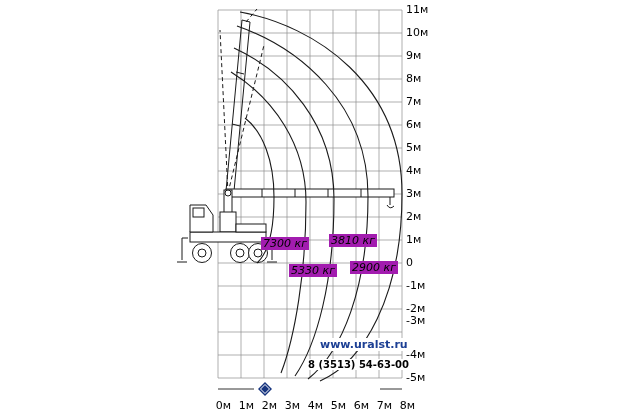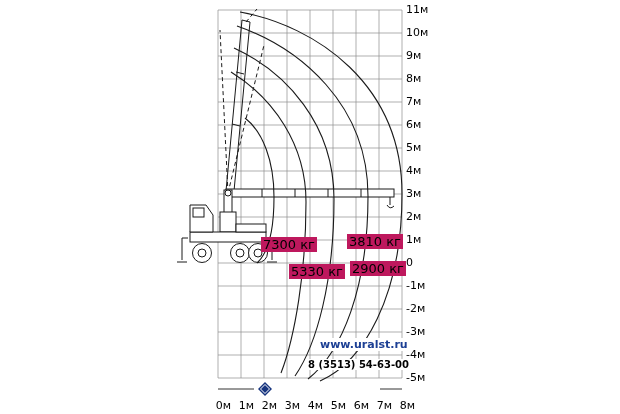--- a/index.html
+++ b/index.html
@@ -11,25 +11,26 @@
     font-family: "DejaVu Sans", "Liberation Sans", sans-serif;
     color: #111;
     overflow: hidden;
   }
   svg.layer { position: absolute; left: 0; top: 0; }
   .tick { position: absolute; font-size: 11px; color: #000; line-height: 13px; }
   .xt { width: 26px; text-align: right; top: 399px; }
   .yt { left: 406px; width: 34px; text-align: left; }
   .cap {
     position: absolute;
-    font-size: 13px;
-    background: #be185d;
+    font-size: 11px;
+    background: #a21caf;
     padding: 0 2px;
     white-space: nowrap;
     color: #000;
+    font-style: italic;
   }
   .site {
     position: absolute;
     left: 320px; top: 338px; width: 92px;
     text-align: left;
     font-size: 11px;
     font-weight: bold;
     color: var(--website-blue, #1c3f94);
     background: #fff;
     white-space: nowrap;
@@ -170,25 +171,25 @@
   <div class="tick yt" style="top:95px">7м</div>
   <div class="tick yt" style="top:118px">6м</div>
   <div class="tick yt" style="top:141px">5м</div>
   <div class="tick yt" style="top:164px">4м</div>
   <div class="tick yt" style="top:187px">3м</div>
   <div class="tick yt" style="top:210px">2м</div>
   <div class="tick yt" style="top:233px">1м</div>
   <div class="tick yt" style="top:256px">0</div>
   <div class="tick yt" style="top:279px">-1м</div>
   <div class="tick yt" style="top:302px">-2м</div>
-  <div class="tick yt" style="top:325px">-3м</div>
+  <div class="tick yt" style="top:314px">-3м</div>
   <div class="tick yt" style="top:348px">-4м</div>
   <div class="tick yt" style="top:371px">-5м</div>
 
   <div class="cap" style="left:261px;top:237px">7300 кг</div>
   <div class="cap" style="left:289px;top:264px">5330 кг</div>
-  <div class="cap" style="left:347px;top:234px">3810 кг</div>
+  <div class="cap" style="left:329px;top:234px">3810 кг</div>
   <div class="cap" style="left:350px;top:261px">2900 кг</div>
 
   <div class="site">www.uralst.ru</div>
   <div class="phone">8 (3513) 54-63-00</div>
 
 </div>
 
 </body></html>

